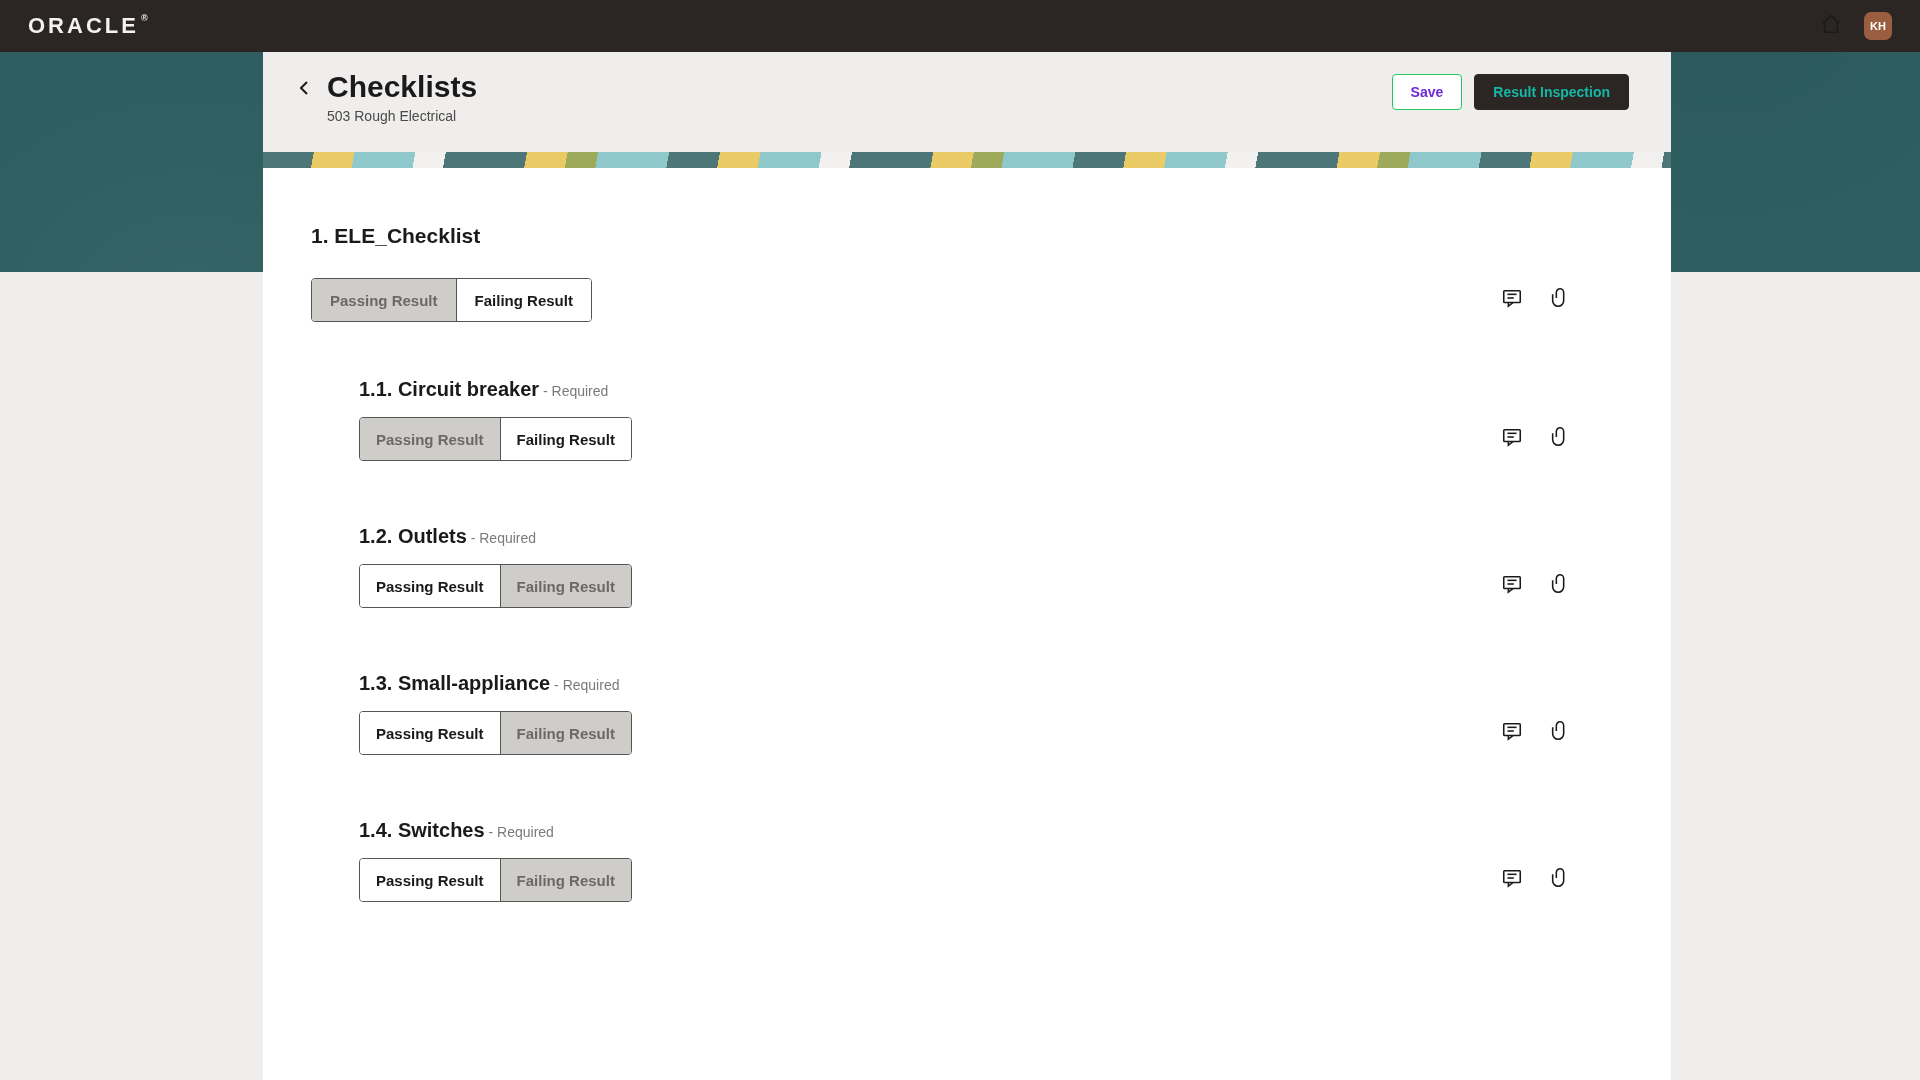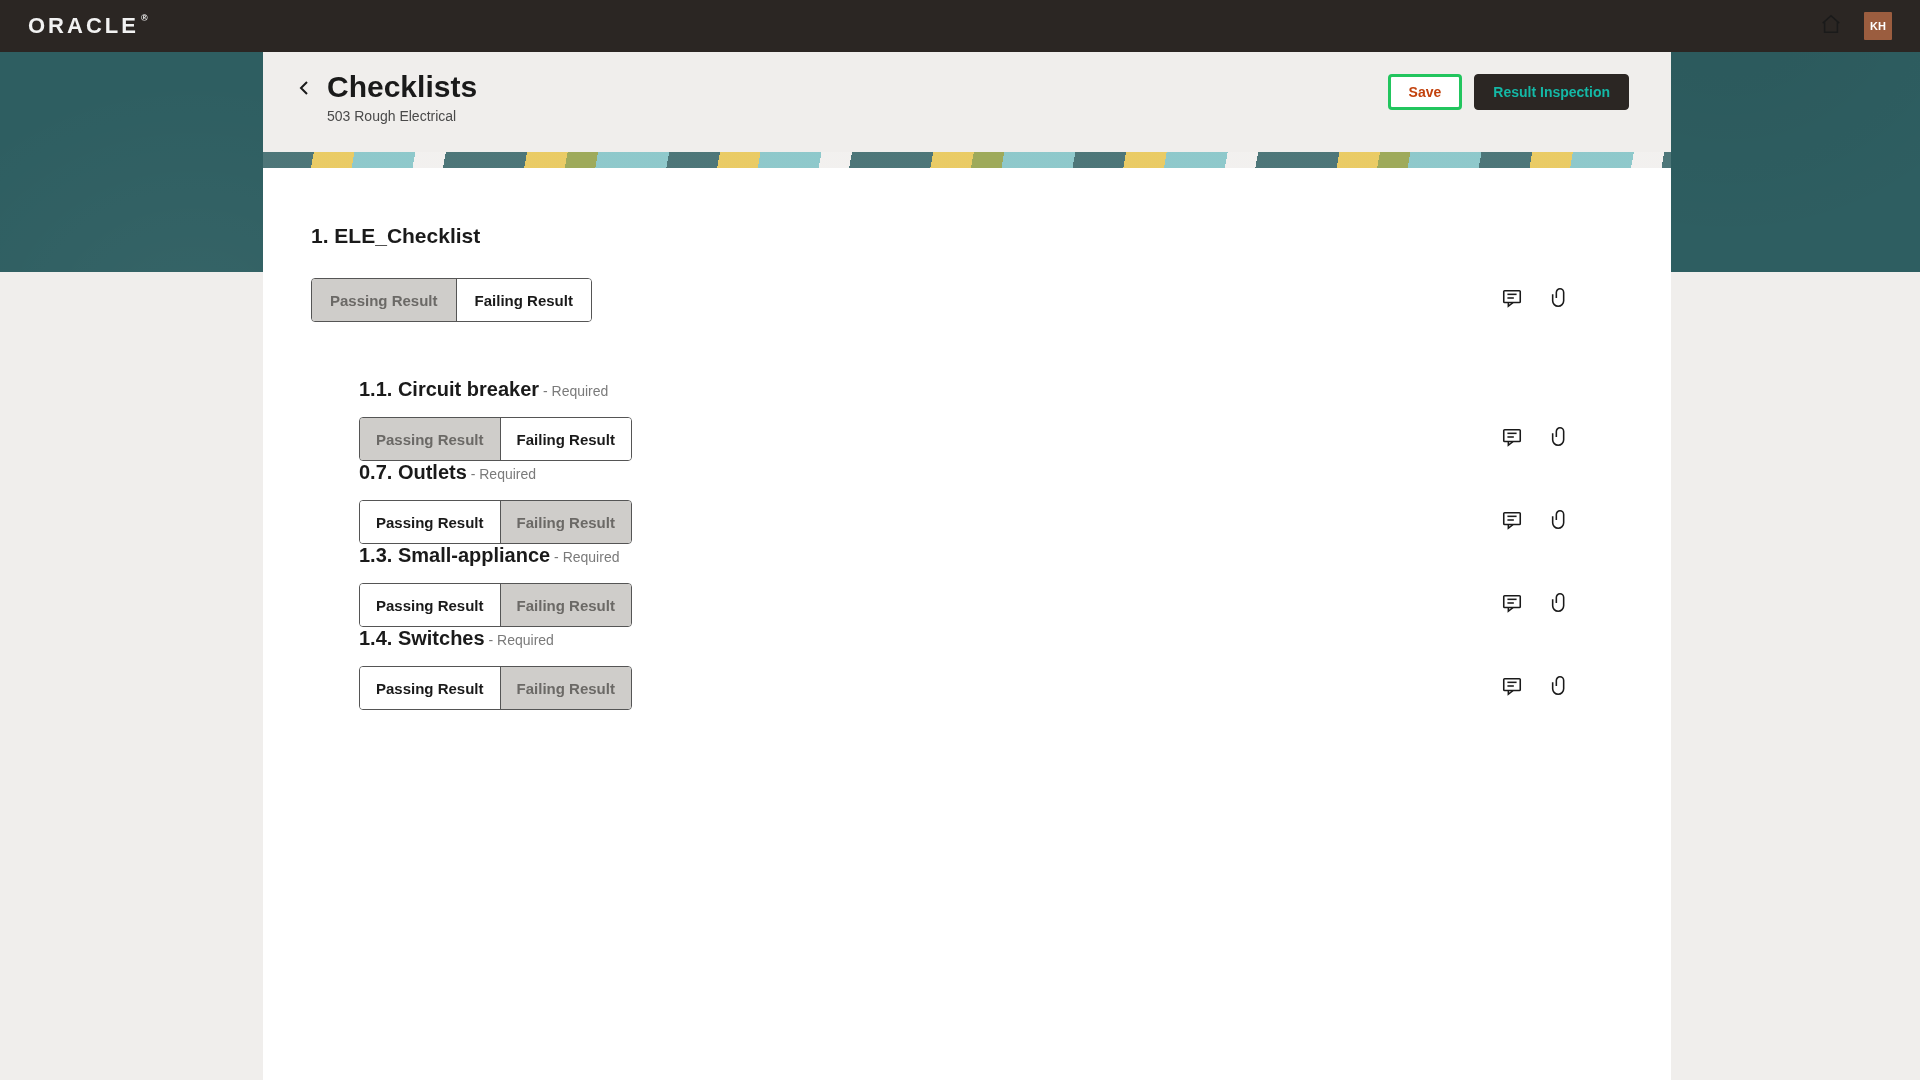--- a/index.html
+++ b/index.html
@@ -16,21 +16,21 @@
     color: #fff;
     gap: 11px;
   }
   .oracle-logo { font-family: Arial, sans-serif; font-size: 22px; letter-spacing: 3px; font-weight: 600; color: #f2f2f2; }
   .oracle-logo .reg { font-size: 9px; vertical-align: top; letter-spacing: 0; margin-left:2px;}
   .header-right { display:flex; align-items:center; gap:22px; }
   .home-icon svg { width:24px; height:24px; stroke:#fff; fill:none; stroke-width:1.6; }
   .avatar {
     width:28px; height:28px; background:#9b5d3f; color:#fff;
     font-size:11px; font-weight:600; display:flex; align-items:center;
-    justify-content:center; border-radius:1px;
+    justify-content:center; border-radius:7px;
   }
 
   
   .banner-stripe {
     height: 220px;
     background: #2e5e61;
     background-image:
       radial-gradient(ellipse 500px 400px at 10% 120%, rgba(255,255,255,0.04) 0%, rgba(255,255,255,0) 60%),
       radial-gradient(ellipse 500px 400px at 90% -20%, rgba(0,0,0,0.06) 0%, rgba(0,0,0,0) 60%);
     position: relative;
@@ -60,21 +60,21 @@
   .back-chevron { margin-top:10px; cursor:pointer; }
   .back-chevron svg { width:16px; height:16px; stroke:#1a1a1a; stroke-width:2; fill:none; }
   .page-title { font-size:30px; font-weight:700; color:#1a1a1a; }
   .page-sub { font-size:14px; color:#4a4a4a; margin-top:4px; }
 
   .page-header-right { display:flex; gap:12px; margin-top:4px; }
   .btn {
     height:36px; padding:0 18px; font-size:14px; font-weight:600;
     border-radius:4px; cursor:pointer; display:flex; align-items:center;
   }
-  .btn-secondary { background:#fff; border:3px solid #22c55e; color:#c2410c; }
+  .btn-secondary { background:#fff; border:1px solid #22c55e; color:#6d28d9; }
   .btn-primary { background:#2b2623; border:1px solid #2b2623; color:#14b8a6; }
 
   
   .ribbon {
     height: 16px;
     background:
       repeating-linear-gradient(100deg,
         #2e5e61 0 50px,
         #e6c24a 50px 90px,
         #7bbfc2 90px 150px,
@@ -125,21 +125,21 @@
     width:38px; height:22px; background:#fff; border:1.5px solid #555;
     border-radius:11px; position:relative; cursor:pointer;
   }
   .toggle .knob {
     position:absolute; left:2px; top:2px;
     width:16px; height:16px; background:#555; border-radius:50%;
   }
   .toggle-label { font-size:15px; color:#1a1a1a; }
 
   
-  .items { margin-top:56px; padding-left:48px; display:flex; flex-direction:column; }
+  .items { margin-top:56px; padding-left:48px; display:flex; flex-direction:column; gap:64px; }
   .item-header { margin-bottom:16px; }
   .item-title { font-size:20px; font-weight:700; color:#1a1a1a; display:inline; }
   .item-req { font-size:14px; color:#7a7a7a; font-weight:400; }
   .item .segmented button { height:42px; padding:0 16px; }
 
 </style>
 </head>
 <body>
 
 <div class="global-header">
@@ -229,21 +229,21 @@
                   <line x1="7" y1="12" x2="14" y2="12"></line>
                   <path d="M8 17 L8 21 L13 17"></path>
                 </svg></span>
               <span class="icon-btn"><svg viewBox="0 0 24 24">
                   <path d="M8 12 V6 a4 4 0 0 1 8 0 V15 a6 6 0 0 1 -12 0 V8"></path>
                 </svg></span>
             </div>
           </div>
         </div>
         <div class="item">
-          <div class="item-header"><span class="item-title">0.7. Outlets</span><span class="item-req"> - Required</span></div>
+          <div class="item-header"><span class="item-title">1.2. Outlets</span><span class="item-req"> - Required</span></div>
           <div class="row">
             <div class="segmented">
               <button>Passing Result</button>
               <button class="selected">Failing Result</button>
             </div>
             <div class="row-actions">
               <span class="icon-btn"><svg viewBox="0 0 24 24">
                   <rect x="3" y="4" width="18" height="13" rx="1"></rect>
                   <line x1="7" y1="8" x2="17" y2="8"></line>
                   <line x1="7" y1="12" x2="14" y2="12"></line>

